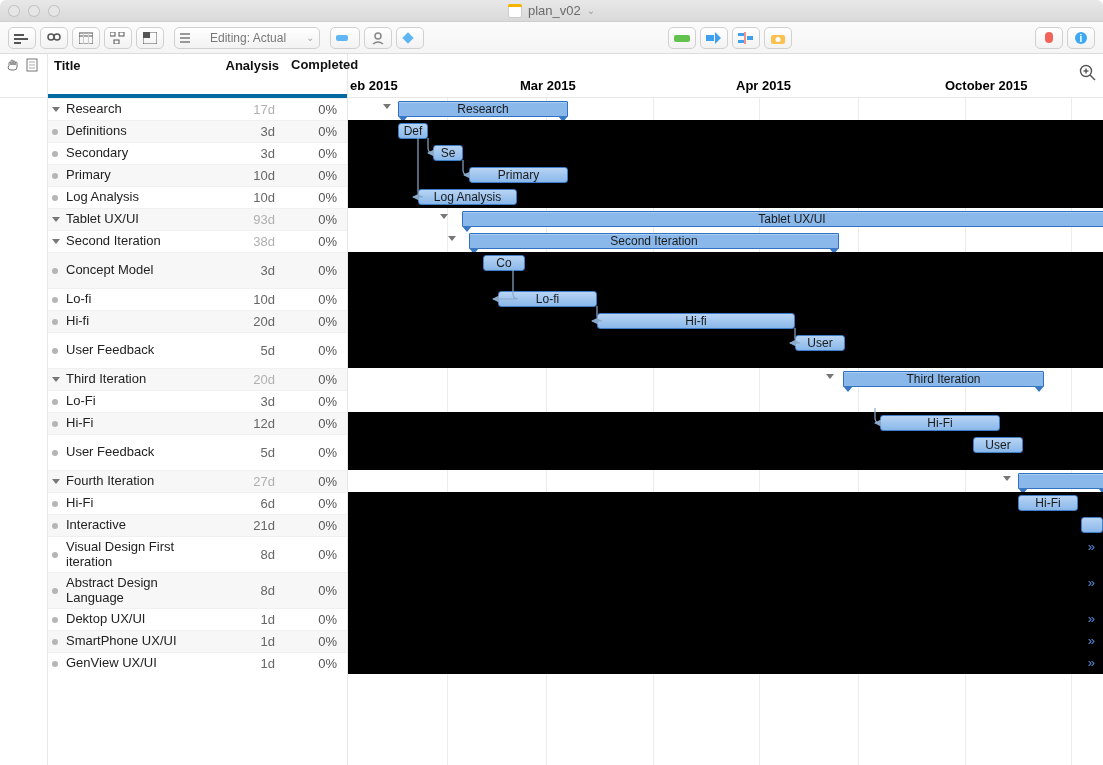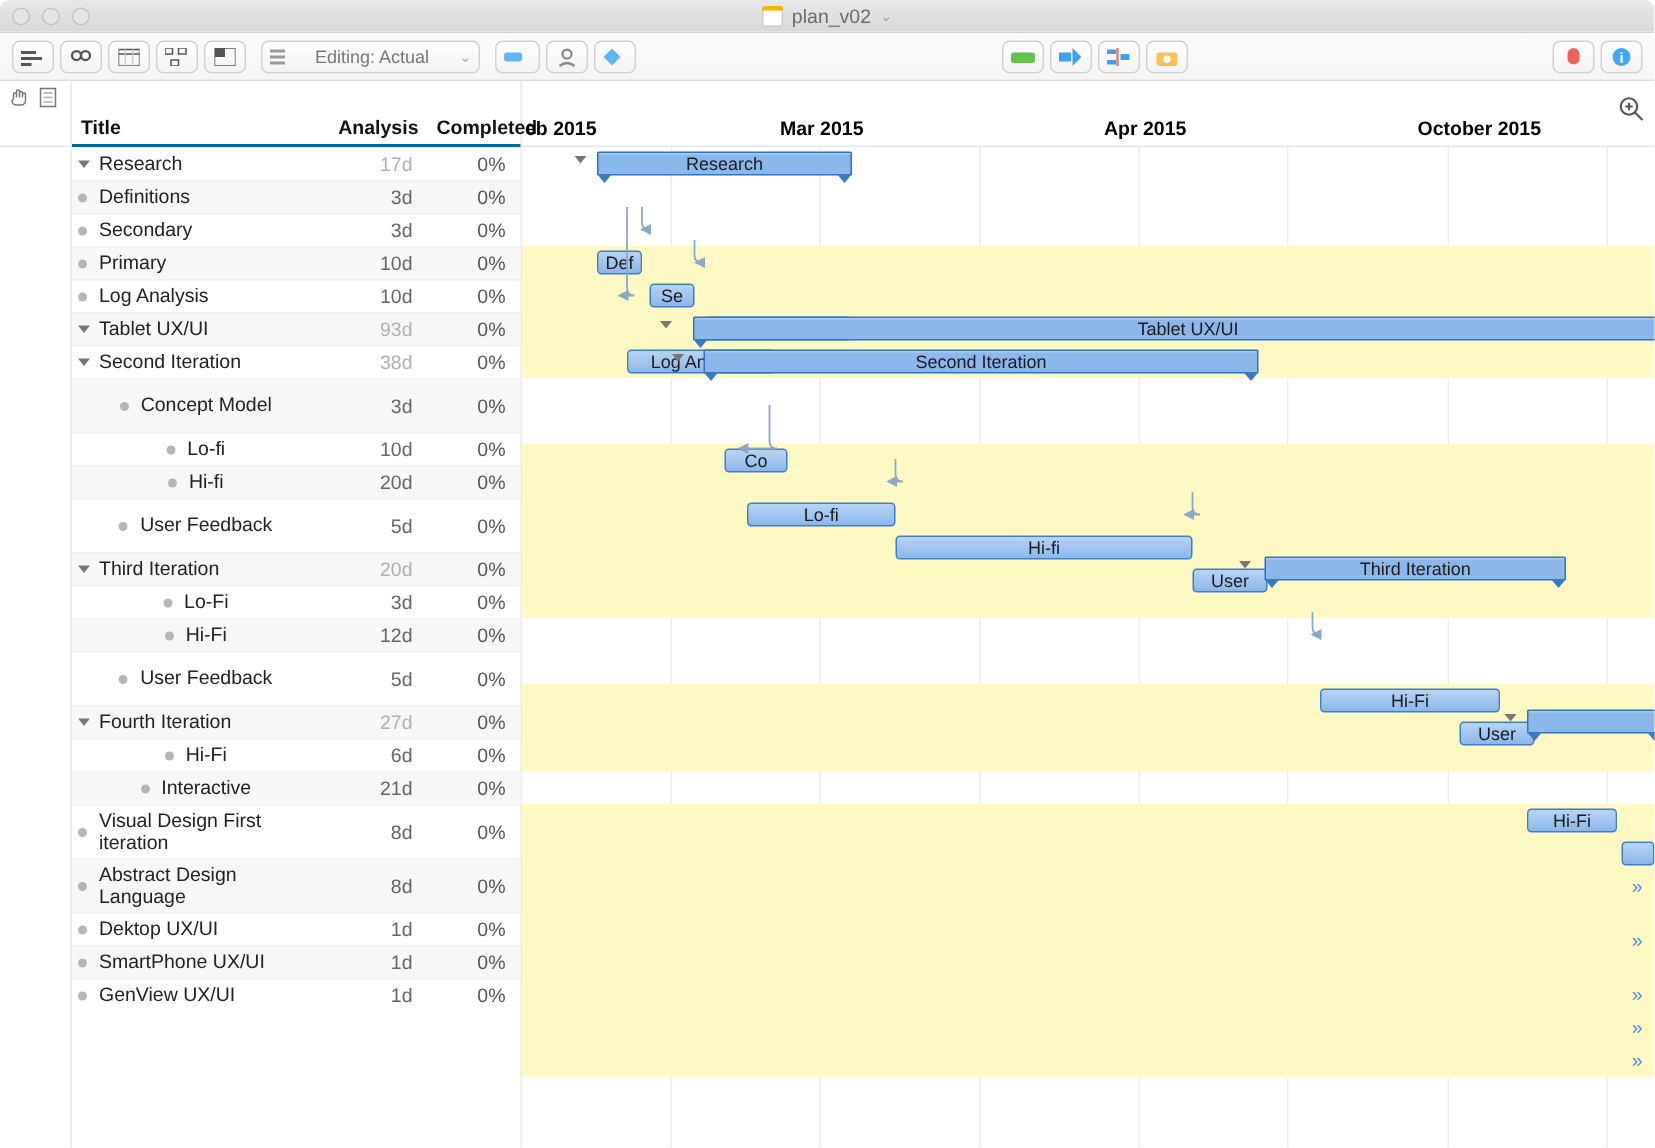--- a/index.html
+++ b/index.html
@@ -26,53 +26,53 @@
 
 
 .content { height:711px; display:flex; }
 .gutter { width:48px; border-right:1px solid #e7e7e7; }
 .gutter .ghead { height:44px; border-bottom:1px solid #e7e7e7; display:flex; align-items:flex-start; gap:6px; padding:4px 6px; color:#777; }
 .ghead svg { display:block; }
 .left { width:300px; border-right:1px solid #e7e7e7; }
 .right { width:755px; position:relative; }
 
 
-.thead { height:44px; display:flex; align-items:flex-end; border-bottom:2px solid #0369a1; }
+.thead { height:44px; display:flex; align-items:flex-start; border-bottom:4px solid #0369a1; }
 .th { font-weight:700; color:#111; padding:4px 6px; }
 .th.title { flex:1; }
 .th.dur { width:72px; text-align:right; }
 .th.comp { width:62px; text-align:right; line-height:1.1; }
 
 
 .trow { height:22px; display:flex; align-items:center; border-top:1px solid #f0f0f0; }
 .trow.alt { background:#f7f7f7; }
 .trow.tall { height:36px; }
 .cell.title { flex:1; display:flex; align-items:center; padding:0 4px; color:#222; }
 .cell.dur { width:72px; text-align:right; padding-right:10px; color:#666; }
 .cell.comp { width:62px; text-align:right; padding-right:10px; color:#555; }
 .ind0 { padding-left:2px; }
 .ind1 { padding-left:12px; }
-.ind2 { padding-left:22px;justify-content:center; }
+.ind2 { padding-left:22px; }
 .tri { width:10px; height:10px; margin-right:4px; display:inline-block; position:relative; }
 .tri::before { content:""; width:0; height:0; border-top:5px solid #777; border-left:4px solid transparent; border-right:4px solid transparent; position:absolute; left:0; top:2px; }
 .bul { width:6px; height:6px; border-radius:50%; background:#b5b5b5; margin-right:8px; flex-shrink:0; }
 .summary .cell.dur { color:#b0b0b0; }
 .titletxt { line-height:1.15; }
 
 
 .rhead { height:44px; border-bottom:1px solid #e7e7e7; display:flex; align-items:flex-end; position:relative; padding:4px 0 4px 8px; font-weight:700; }
 .rhead .month { position:absolute; bottom:4px; font-weight:700;margin-top:32px; }
 .zoom { position:absolute; top:10px; right:6px; color:#555; }
 
 
 .gantt { position:relative; height:667px; }
 .gridline { position:absolute; top:0; bottom:0; border-left:1px solid #ececec; }
 .gantt-row { position:absolute; left:0; right:0; height:22px; }
 .gantt-row.tall { height:36px; }
-.gantt-row.shade { background:#fef9c3;margin-top:44px; }
+.gantt-row.shade { background:#000000; }
 .gantt-row .rtri { position:absolute; top:6px; width:10px; height:10px; }
 .gantt-row .rtri::before { content:""; width:0; height:0; border-top:5px solid #777; border-left:4px solid transparent; border-right:4px solid transparent; position:absolute; left:0; top:0; }
 .group { position:absolute; height:16px; top:3px; background:#8ab8ea; border:1px solid #2f72c2; border-radius:1px; box-shadow:inset 0 1px 0 rgba(255,255,255,0.3); display:flex; align-items:center; justify-content:center; color:#1a1a1a; font-size:12px; }
 .group::before,.group::after { content:""; position:absolute; bottom:-6px; width:0; height:0; border-top:6px solid #3a78c5; border-left:5px solid transparent; border-right:5px solid transparent; }
 .group::before { left:-1px; }
 .group::after { right:-1px; }
 .bar { position:absolute; height:16px; top:3px; background:linear-gradient(#b8d4f4,#8ab8ea); border:1px solid #3e7dc8; border-radius:3px; color:#1a1a1a; font-size:12px; display:flex; align-items:center; justify-content:center; overflow:hidden; }
 .link { position:absolute; stroke:#8aa8c8; fill:none; stroke-width:1.2; }
 .cont { position:absolute; right:8px; color:#4f8fdf; font-size:13px; }
 

